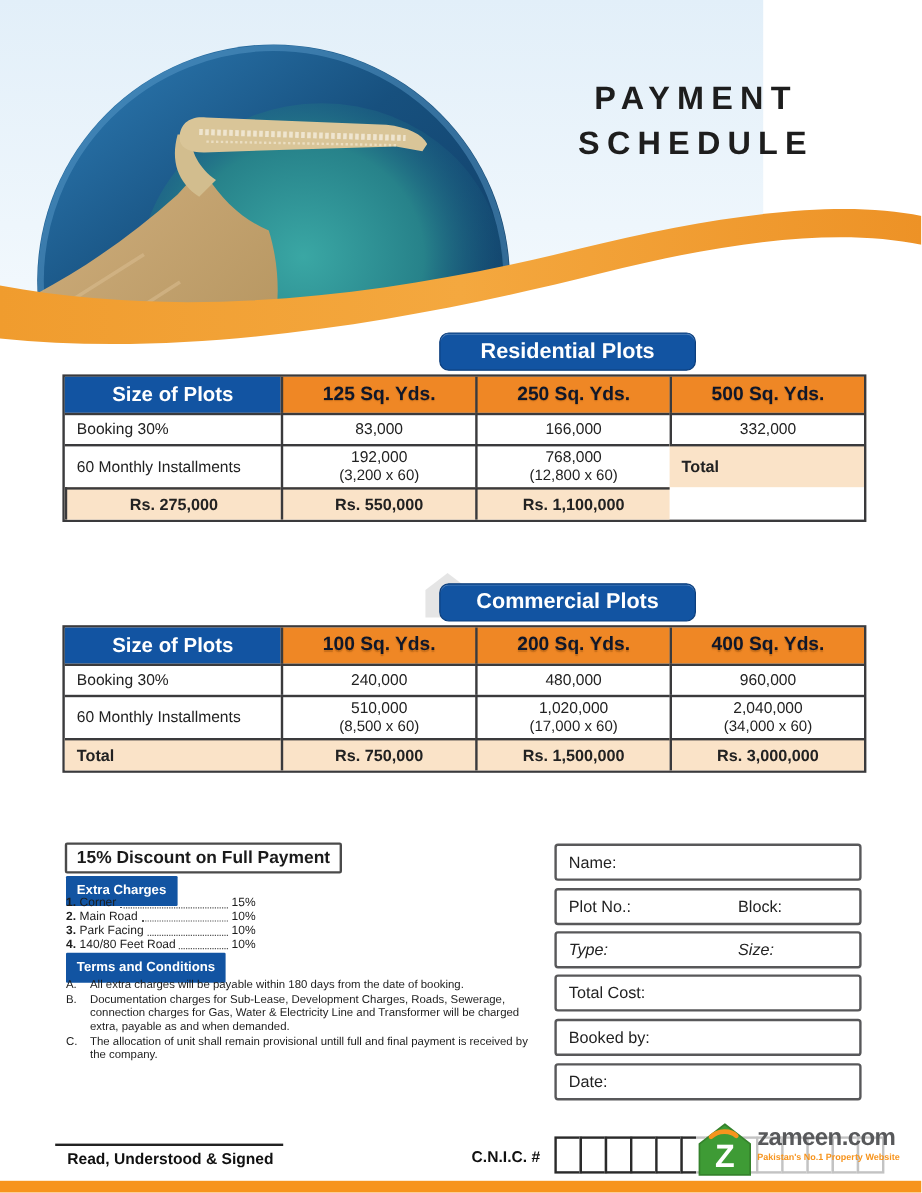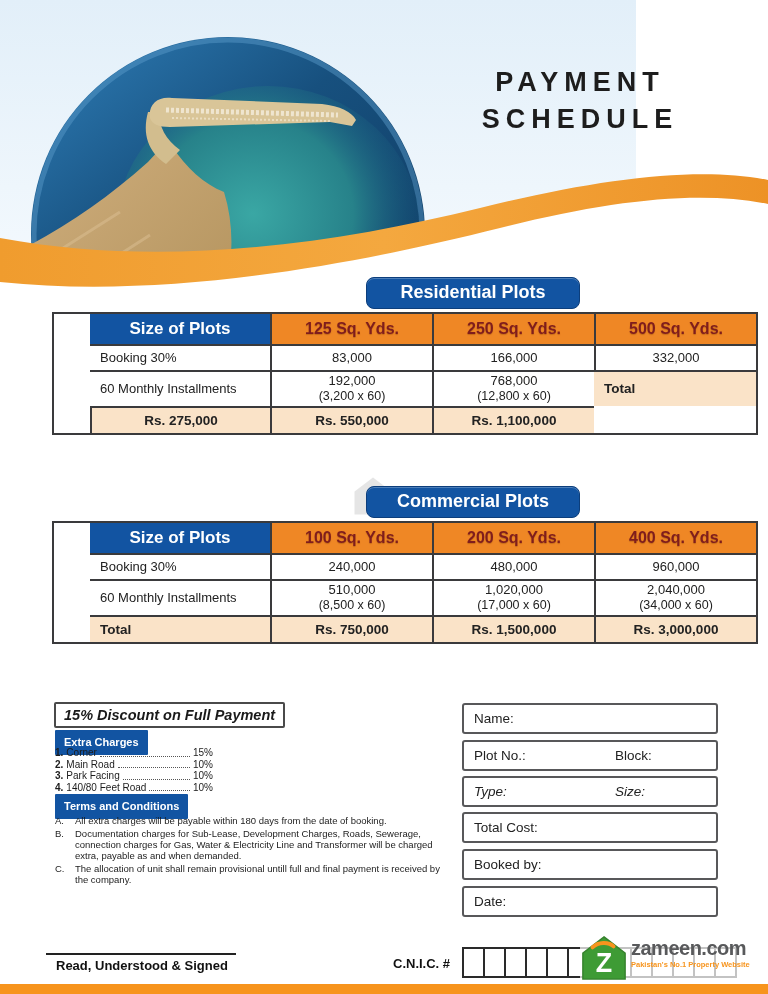--- a/index.html
+++ b/index.html
@@ -14,36 +14,36 @@
         font-weight:bold;font-size:27px;letter-spacing:6px;line-height:37px;color:#1d1d1d;}
 
   
   .pill{position:absolute;left:366px;width:212px;height:30px;background:#1254a2;
         border:1px solid #0c3e7c;border-radius:8px;box-shadow:inset 0 1px 0 rgba(255,255,255,.25);
         color:#fff;font-weight:bold;font-size:18px;text-align:center;line-height:29px;}
   .watermark-house{position:absolute;top:474px;left:350px;width:46px;height:44px;opacity:.25;}
 
   
   .tbl{position:absolute;left:52px;width:666px;border:2px solid #3a3a3c;background:#fff;
-       display:grid;grid-template-columns:180px 1fr 1fr 1fr;grid-template-rows:30px 26px 36px 27px;padding-left:36px;}
+       display:grid;grid-template-columns:180px 1fr 1fr 1fr;grid-template-rows:30px 26px 36px 27px;}
   .cell{display:flex;flex-direction:column;align-items:center;justify-content:center;
         border-left:2px solid #3a3a3c;border-top:2px solid #3a3a3c;font-size:13px;line-height:1.15;}
   .cell.c0{border-left:none;}
   .cell.r0{border-top:none;}
   .cell.head-blue{background:#1254a2;color:#fff;font-weight:bold;font-size:17px;}
-  .cell.head-orange{background:#ef8725;color:#7f1d1d;font-weight:bold;font-size:16px;
+  .cell.head-orange{background:#ef8725;color:#0f172a;font-weight:bold;font-size:16px;
         text-shadow:0 1px 1px rgba(120,60,0,.35);}
   .cell.lbl{align-items:flex-start;padding-left:10px;}
   .cell.total{background:#fae3c8;font-weight:bold;font-size:13.5px;}
   .cell .sub{font-size:12.5px;}
 
   
   .discount-box{position:absolute;top:702px;left:54px;height:22px;border:2px solid #4a4a4a;
         border-radius:2px;background:#fff;font-weight:bold;font-size:14.5px;line-height:22px;
-        padding:0 8px;color:#1a1a1a;font-style:italic;}
+        padding:0 8px;color:#1a1a1a;}
   .badge{position:absolute;left:55px;height:17px;background:#1254a2;color:#fff;
         font-weight:bold;font-size:11px;line-height:17px;padding:4px 9px;border-radius:1px;}
   .badge.extra{top:730px;}
   .badge.terms{top:794px;}
   .charges{position:absolute;top:748px;left:55px;width:158px;}
   .charge-row{display:flex;align-items:flex-end;font-size:10px;line-height:10.5px;margin-bottom:1px;color:#1c1c1c;}
   .charge-no{font-weight:bold;margin-right:3px;}
   .charge-leader{flex:1;border-bottom:1.5px dotted #555;margin:0 3px 2px 3px;}
   .terms-list{position:absolute;top:815px;left:55px;width:400px;}
   .term-row{display:flex;gap:7px;font-size:9.5px;line-height:11px;margin-bottom:2px;color:#1c1c1c;}

